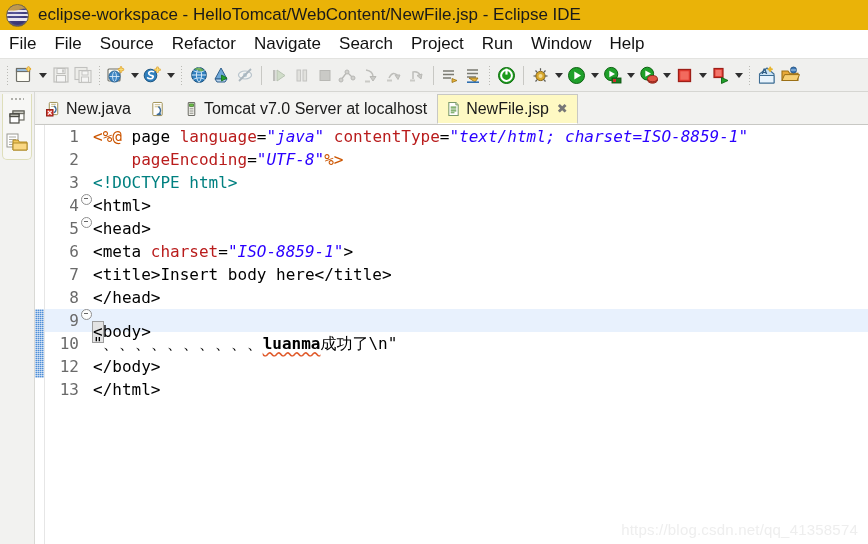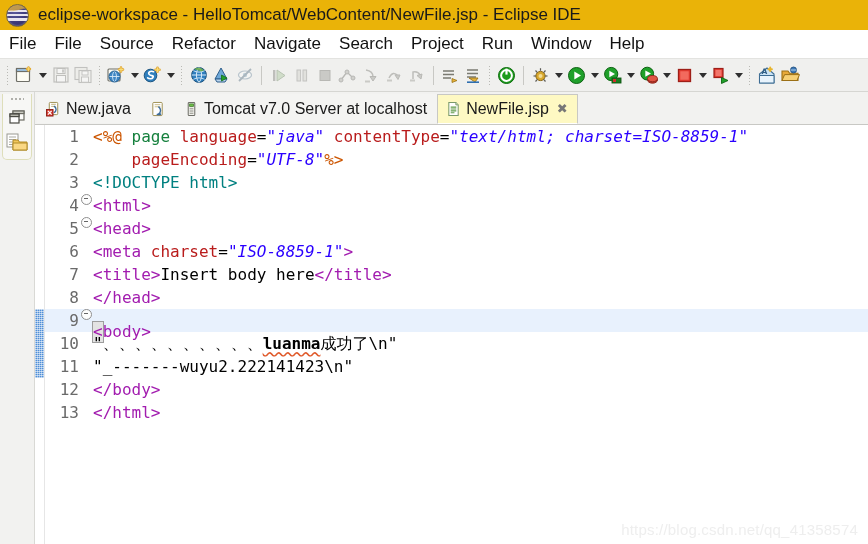--- a/index.html
+++ b/index.html
@@ -287,22 +287,22 @@
   }
   .cursor-box {
     display: inline-block;
     border: 1px solid #9d9d9d;
     background: #e3e3e3;
     margin: 0 -1px 0 -1px;
     padding: 0;
     line-height: 20px;
   }
   
-  .t-tag     { color: #a21caf; margin-top: 12px; }
-  .t-dir     { color: #15803d; }
+  .t-tag     { color: #000000; margin-top: 12px; }
+  .t-dir     { color: #000000; }
   .t-dirp    { color: #cc5500; }
   .t-attr    { color: #b91c1c; }
   .t-str     { color: #2a00ff; font-style: italic; }
   .t-doctype { color: #008080; }
   .t-plain   { color: #000000; }
   .squiggly {
     text-decoration: underline;
     text-decoration-style: wavy;
     text-decoration-color: #e05a2b;
     text-underline-offset: 2px;
@@ -710,21 +710,20 @@
           <div class="code-line"><span class="gutter-num">1</span><span class="fold"></span><span class="code-text"><span class="t-dirp">&lt;%@ </span><span class="t-dir">page</span><span class="t-plain"> </span><span class="t-attr">language</span><span class="t-plain">=</span><span class="t-str">"java"</span><span class="t-plain"> </span><span class="t-attr">contentType</span><span class="t-plain">=</span><span class="t-str">"text/html; charset=ISO-8859-1"</span></span></div>
           <div class="code-line"><span class="gutter-num">2</span><span class="fold"></span><span class="code-text"><span class="t-plain">    </span><span class="t-attr">pageEncoding</span><span class="t-plain">=</span><span class="t-str">"UTF-8"</span><span class="t-dirp">%&gt;</span></span></div>
           <div class="code-line"><span class="gutter-num">3</span><span class="fold"></span><span class="code-text"><span class="t-doctype">&lt;!DOCTYPE html&gt;</span></span></div>
           <div class="code-line"><span class="gutter-num">4</span><span class="fold"><i></i></span><span class="code-text"><span class="t-tag">&lt;html&gt;</span></span></div>
           <div class="code-line"><span class="gutter-num">5</span><span class="fold"><i></i></span><span class="code-text"><span class="t-tag">&lt;head&gt;</span></span></div>
           <div class="code-line"><span class="gutter-num">6</span><span class="fold"></span><span class="code-text"><span class="t-tag">&lt;meta </span><span class="t-attr">charset</span><span class="t-plain">=</span><span class="t-str">"ISO-8859-1"</span><span class="t-tag">&gt;</span></span></div>
           <div class="code-line"><span class="gutter-num">7</span><span class="fold"></span><span class="code-text"><span class="t-tag">&lt;title&gt;</span><span class="t-plain">Insert body here</span><span class="t-tag">&lt;/title&gt;</span></span></div>
           <div class="code-line"><span class="gutter-num">8</span><span class="fold"></span><span class="code-text"><span class="t-tag">&lt;/head&gt;</span></span></div>
           <div class="code-line hl"><span class="gutter-num">9</span><span class="fold"><i></i></span><span class="code-text"><span class="t-tag cursor-box">&lt;</span><span class="t-tag">body&gt;</span></span></div>
           <div class="code-line"><span class="gutter-num">10</span><span class="fold"></span><span class="code-text"><span class="t-plain">"、、、、、、、、、、</span><span class="t-plain squiggly">luanma</span><span class="t-plain">成功了\n"</span></span></div>
-          <div class="code-line"><span class="gutter-num">11</span><span class="fold"></span><span class="code-text"><span class="t-plain">"_-------wuyu2.222141423\n"</span></span></div>
           <div class="code-line"><span class="gutter-num">12</span><span class="fold"></span><span class="code-text"><span class="t-tag">&lt;/body&gt;</span></span></div>
           <div class="code-line"><span class="gutter-num">13</span><span class="fold"></span><span class="code-text"><span class="t-tag">&lt;/html&gt;</span></span></div>
         </div>
       <div class="watermark">https://blog.csdn.net/qq_41358574</div>
     </div>
 
   </div>
 </div>
 
 </body></html>

